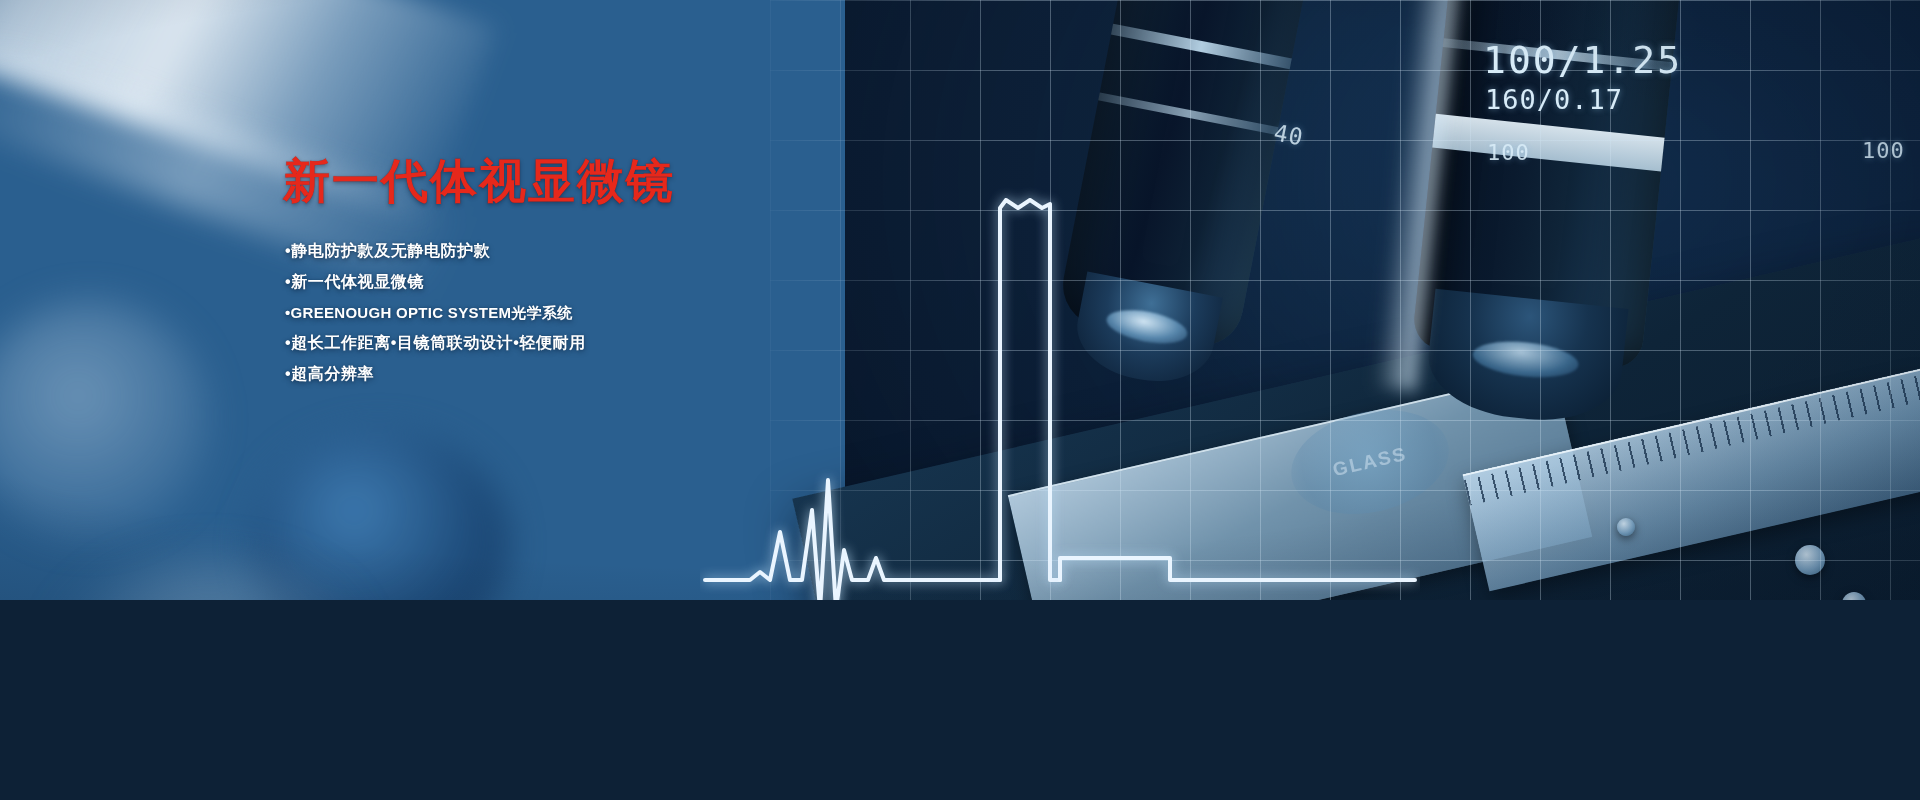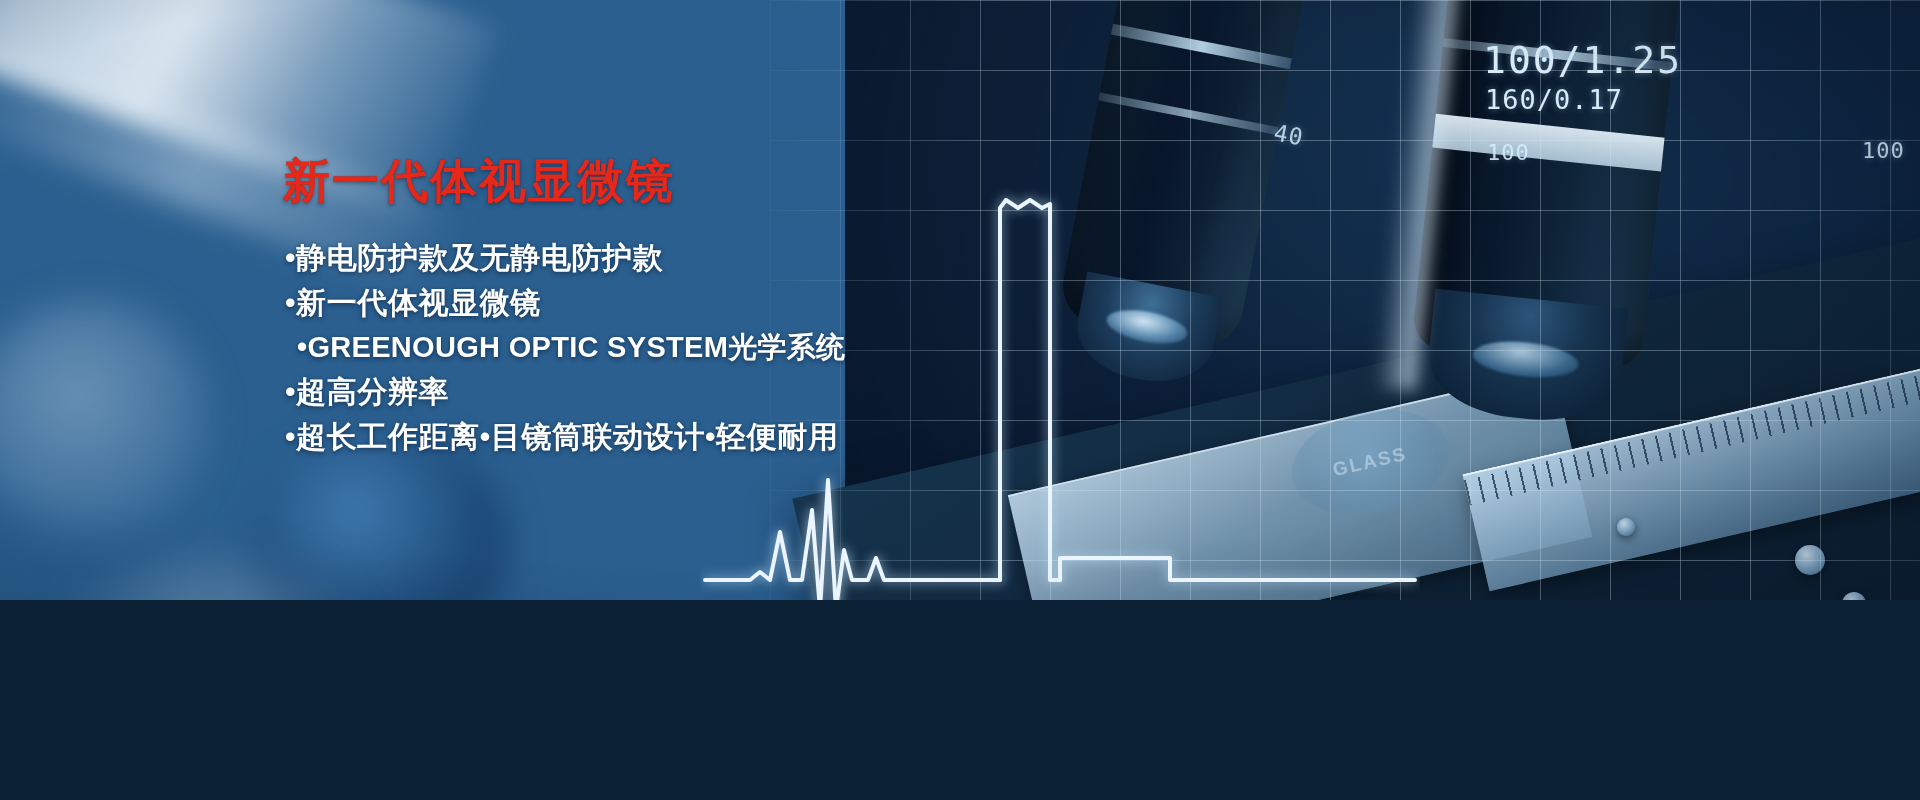--- a/index.html
+++ b/index.html
@@ -166,26 +166,26 @@
 
   
   .copy{position:absolute;left:283px;top:155px;width:700px;}
   .headline{
     margin:0;font-size:47px;font-weight:700;color:#e6281b;letter-spacing:2px;
     line-height:1.1;
     text-shadow:0 2px 4px rgba(10,30,55,.45), 0 0 1px rgba(120,10,0,.6);
   }
   .bullets{list-style:none;margin:36px 0 0 2px;padding:0;}
   .bullets li{
-    color:#ffffff;font-size:30px;font-weight:700;line-height:1;
+    color:#ffffff;font-size:16px;font-weight:700;line-height:1;
     margin-bottom:15px;letter-spacing:.6px;
     text-shadow:0 2px 5px rgba(12,34,60,.6), 0 0 2px rgba(20,50,80,.5);
     white-space:nowrap;
   }
-  .bullets li.en{font-size:29px;letter-spacing:.3px;margin-left:12px;}
+  .bullets li.en{font-size:15px;letter-spacing:.3px;}
 </style>
 </head>
 <body>
 
 <div id="stage">
 
   <div class="bg">
     <div class="bg-base" style="position:absolute;inset:0;"></div>
     <div class="bg-right"></div>
     <div class="blurdisk"></div>
@@ -239,18 +239,18 @@
       <path d="M360 400 L360 378 L470 378 L470 400 L715 400" fill="none" stroke="#eaf5ff" stroke-width="4" stroke-linejoin="round" stroke-linecap="round"></path>
     </svg>
   </div>
 
   <div class="copy">
     <h1 class="headline">新一代体视显微镜</h1>
     <ul class="bullets">
       <li>•静电防护款及无静电防护款</li>
       <li>•新一代体视显微镜</li>
       <li class="en">•GREENOUGH OPTIC SYSTEM光学系统</li>
+      <li>•超长工作距离•目镜筒联动设计•轻便耐用</li>
       <li>•超高分辨率</li>
-      <li>•超长工作距离•目镜筒联动设计•轻便耐用</li>
     </ul>
   </div>
 
 </div>
 
 </body></html>

